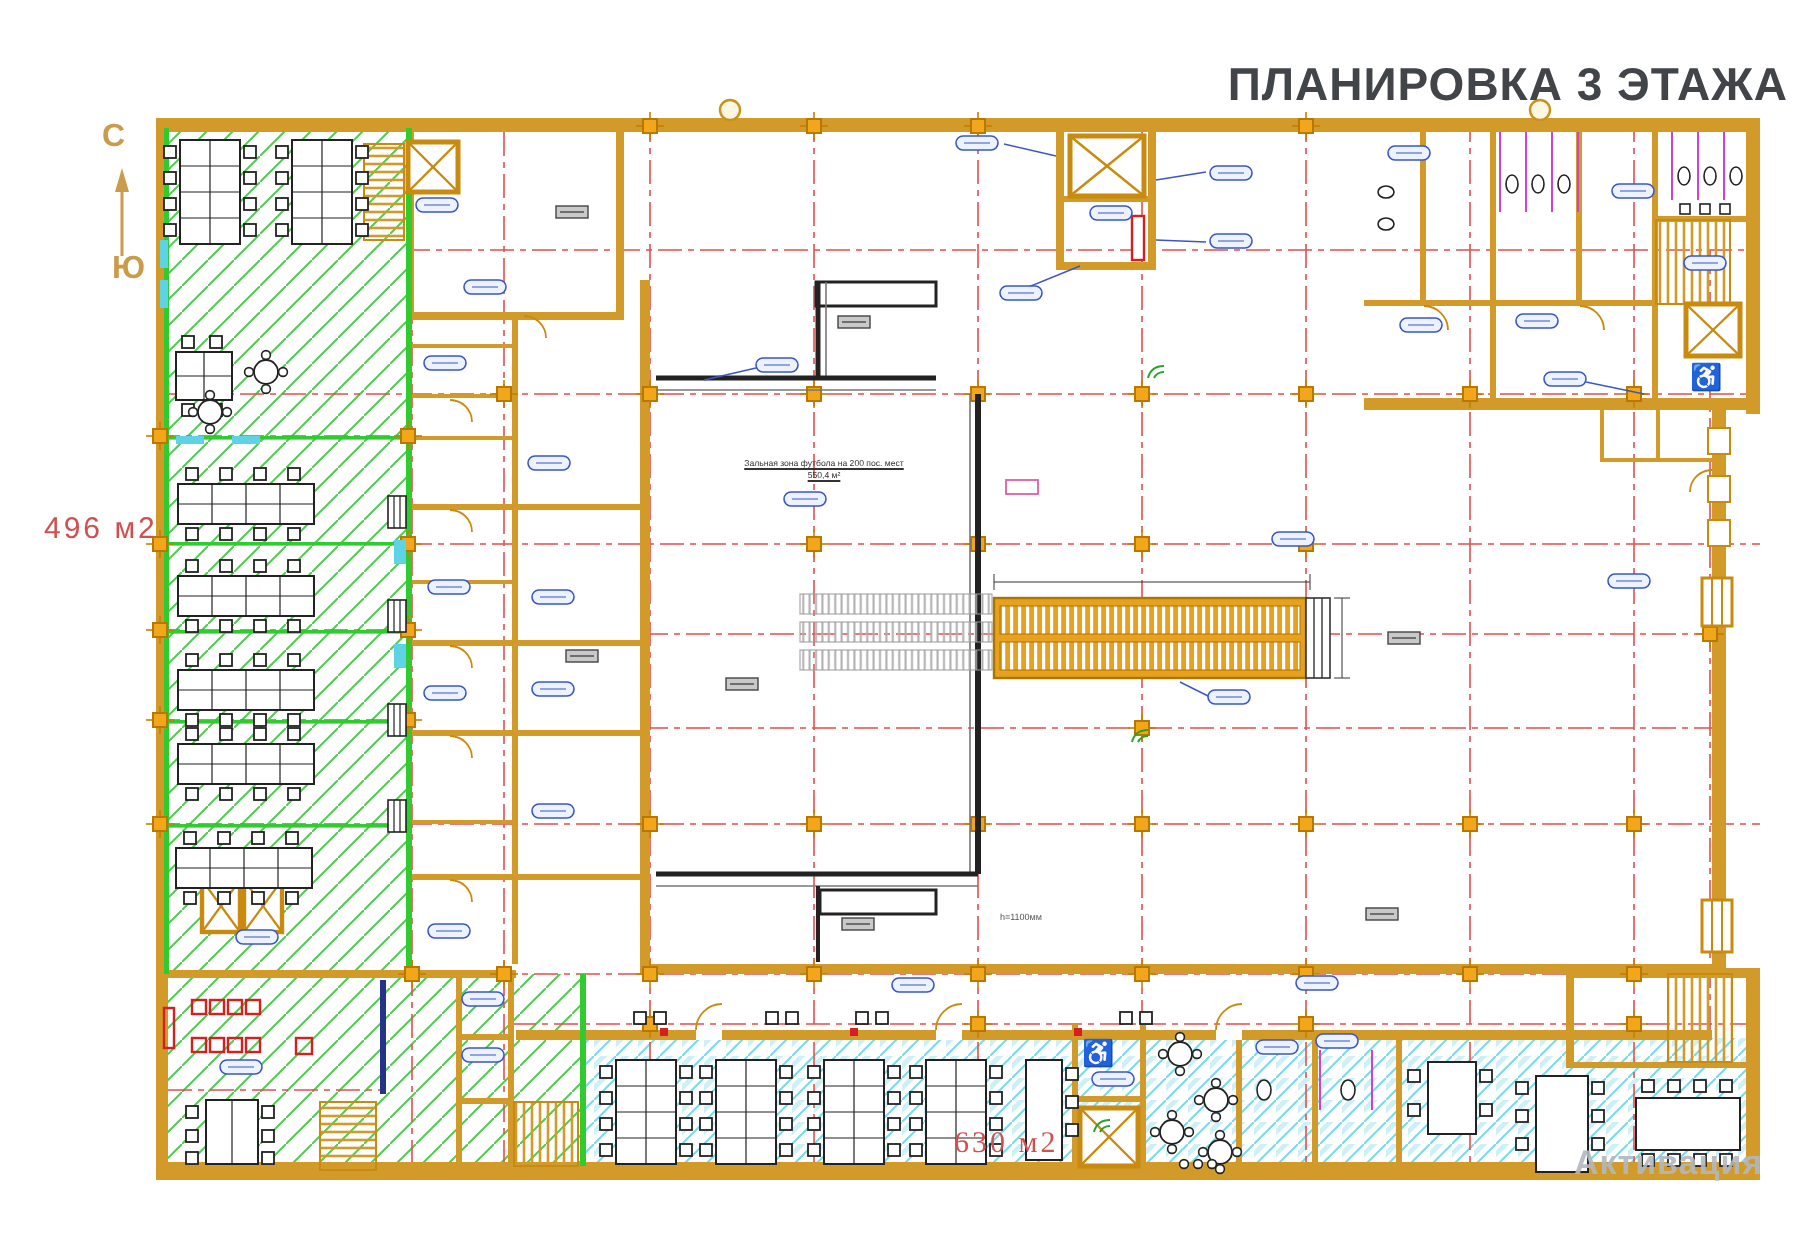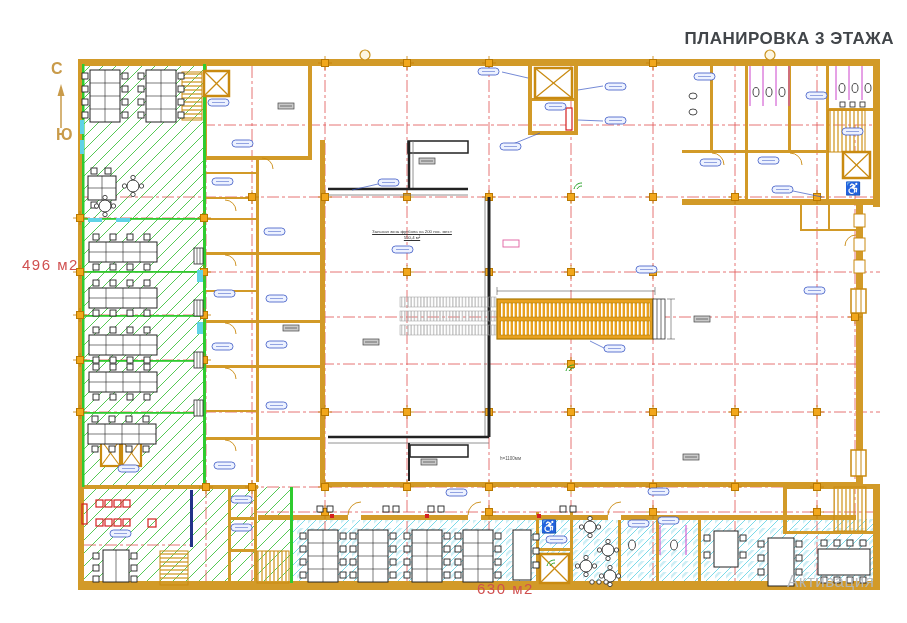--- a/index.html
+++ b/index.html
@@ -1,30 +1,30 @@
 <!DOCTYPE html>
 <html><head>
 <meta charset="utf-8">
 <style>
   html,body{margin:0;padding:0;background:#fff;}
   .canvas{position:relative;width:907px;height:623px;background:#ffffff;overflow:hidden;
           font-family:"Liberation Sans",sans-serif;}
   .canvas svg{position:absolute;left:0;top:0;}
-  .page-title{position:absolute;top:29px;right:13px;font-size:17px;font-weight:bold;
+  .page-title{position:absolute;top:29px;right:13px;font-size:23px;font-weight:bold;
               color:#414549;letter-spacing:.5px;}
   .compass-n{position:absolute;left:51px;top:60px;font-size:16px;font-weight:600;color:#C99B4A;}
   .compass-s{position:absolute;left:56px;top:126px;font-size:16px;font-weight:600;color:#C99B4A;}
   .area-label{position:absolute;font-size:15px;color:#D05050;letter-spacing:1.5px;}
   .area-left{left:22px;top:256px;}
-  .area-bottom{left:477px;top:580px;}
+  .area-bottom{left:477px;top:564px;font-family:Liberation Serif, serif;}
   .hall-label{position:absolute;left:352px;top:229px;width:120px;text-align:center;
               font-size:4.3px;color:#333;line-height:1.5;}
   .hall-label div{text-decoration:underline;}
   .rail-note{position:absolute;left:500px;top:456px;font-size:4.5px;color:#555;}
-  .watermark{position:absolute;left:787px;top:572px;font-size:17px;font-weight:400;
+  .watermark{position:absolute;left:787px;top:572px;font-size:17px;font-weight:700;
              color:#B2B8BE;letter-spacing:.5px;white-space:nowrap;opacity:.9;z-index:5;}
 </style>
 </head>
 <body>
 
 <div class="canvas">
 
 <svg width="907" height="623" viewBox="0 0 907 623">
   <defs>
     <pattern id="greenHatch" width="13" height="13" patternUnits="userSpaceOnUse">

